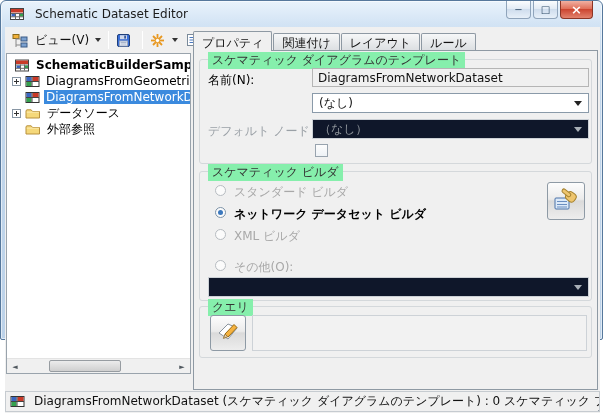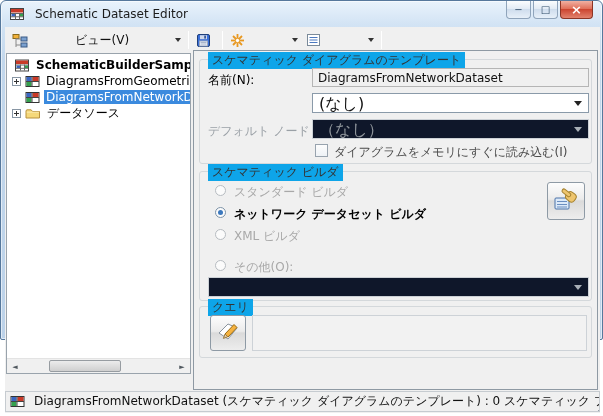--- a/index.html
+++ b/index.html
@@ -17,21 +17,21 @@
   .cap{width:25px;height:18px;border:1px solid #8fa4bb;border-top:none;border-radius:0 0 4px 4px;
     display:flex;align-items:center;justify-content:center;font-size:10px;color:#2e4a66;
     background:linear-gradient(#fbfdfe,#e2ebf5 45%,#cfdded 50%,#e7f0f9);margin-left:2px;}
   .cap.close{width:33px;background:linear-gradient(#f0b0a2,#e0705a 45%,#cc4631 50%,#e2826d);
     border-color:#8c3526;color:#fff;font-size:13px;font-weight:bold;}
 
   .client{position:absolute;left:4px;top:26px;width:595px;height:386px;background:#f0f0f0;}
 
   
   .toolbar{position:absolute;left:0;top:0;right:0;height:26px;display:flex;align-items:center;padding-left:3px;}
-  .tbtn{display:flex;align-items:center;height:22px;padding:0 4px;gap:40px;}
+  .tbtn{display:flex;align-items:center;height:22px;padding:0 4px;}
   .tsep{width:1px;height:18px;background:#c6c6c6;border-right:1px solid #fff;margin:0 3px;}
   .tlabel{font-size:12px;margin:0 3px;color:#111;}
   .darr{width:0;height:0;border-left:3px solid transparent;border-right:3px solid transparent;border-top:4px solid #333;margin-left:3px;}
 
   
   .tree{position:absolute;left:1px;top:26px;width:185px;height:321px;background:#fff;border:1px solid #99a3ac;}
   .trows{padding-top:3px;overflow:hidden;}
   .trow{display:flex;align-items:center;height:16px;font-size:12px;padding-left:5px;white-space:nowrap;}
   .trow.root{padding-left:7px;font-weight:bold;}
   .exp{width:9px;height:9px;border:1px solid #8896a4;background:#fff;position:relative;margin-right:4px;flex:none;}
@@ -48,26 +48,26 @@
 
   
   .tabs{position:absolute;left:188px;top:4px;height:19px;display:flex;align-items:flex-end;z-index:2;}
   .tab{font-size:12px;padding:1px 8px 2px;border:1px solid #8e99a3;border-bottom:none;height:17px;
     background:linear-gradient(#f6f7f8,#dcdfe2);margin-right:1px;border-radius:2px 2px 0 0;white-space:nowrap;color:#111;}
   .tab.active{background:#f0f0f0;height:20px;padding-top:3px;margin-bottom:-1px;}
   .page{position:absolute;left:188px;top:23px;width:405px;height:340px;background:#f0f0f0;border:1px solid #8e99a3;}
 
   
   .group{position:absolute;border:1px solid #d4d8db;border-radius:3px;}
-  .gtitle{position:absolute;top:-8px;left:8px;background:#0ea5e9;padding:0 4px;font-size:12px;color:#333;white-space:nowrap;}
+  .gtitle{position:absolute;top:-8px;left:8px;background:#86efac;padding:0 4px;font-size:12px;color:#333;white-space:nowrap;}
 
   .flabel{position:absolute;font-size:12px;color:#000;white-space:nowrap;}
   .flabel.dis{color:#9aa0a6;}
   .textbox{position:absolute;border:1px solid #b5b5b5;background:#f0f0f0;font-size:12px;display:flex;align-items:center;padding:0 5px;color:#111;white-space:nowrap;}
-  .combo{position:absolute;border:1px solid #8a9aa9;background:#fff;font-size:16px;display:flex;padding:0 6px;color:#111;white-space:nowrap;}
+  .combo{position:absolute;border:1px solid #8a9aa9;background:#fff;font-size:12px;display:flex;align-items:center;padding:0 6px;color:#111;white-space:nowrap;}
   .carr{position:absolute;right:6px;top:50%;margin-top:-2px;width:0;height:0;border-left:4px solid transparent;border-right:4px solid transparent;border-top:5px solid #222;}
   .combo.dis{border-color:#ccd1d6;background:#0f172a;color:#8f959b;}
   .combo.dis .carr{border-top-color:#a9b0b7;}
 
   .checkbox{position:absolute;width:13px;height:13px;border:1px solid #98a3ae;background:linear-gradient(#fdfdfd,#eef2f6);}
   .cblabel{position:absolute;font-size:12px;color:#4a4a4a;white-space:nowrap;}
 
   .radio{position:absolute;width:11px;height:11px;border:1px solid #b7bcc1;border-radius:50%;background:#fbfbfb;}
   .radio.on{border-color:#7d93a8;}
   .radio.on:after{content:"";position:absolute;left:2px;top:2px;width:5px;height:5px;border-radius:50%;background:#3c78bd;}
@@ -215,47 +215,62 @@
         <div class="trow">
           <span class="exp"></span>
           <span class="ticon">
             <svg width="16" height="13">
                 <path d="M1 3.5 L1 11 L14.5 11 L14.5 4.5 L7.5 4.5 L6.2 2.8 L2 2.8 Z" fill="#f5d87a" stroke="#b8913d"></path>
                 <path d="M1.8 5.2 L14 5.2" stroke="#fbe9ad"></path>
               </svg>
           </span>
           <span class="tname">データソース</span>
         </div>
+        <div class="trow">
+          <span class="expsp"></span>
+          <span class="ticon">
+            <svg width="16" height="13">
+                <path d="M1 3.5 L1 11 L14.5 11 L14.5 4.5 L7.5 4.5 L6.2 2.8 L2 2.8 Z" fill="#f5d87a" stroke="#b8913d"></path>
+                <path d="M1.8 5.2 L14 5.2" stroke="#fbe9ad"></path>
+              </svg>
+          </span>
+          <span class="tname">外部参照</span>
+        </div>
       </div>
       <div class="hscroll">
         <span class="sarrow left">◄</span>
         <span class="sthumb"></span>
         <span class="sarrow right">►</span>
       </div>
     </div>
 
+    <div class="tabs">
+      <div class="tab active">プロパティ</div>
+      <div class="tab">関連付け</div>
+      <div class="tab">レイアウト</div>
+      <div class="tab">ルール</div>
+    </div>
     <div class="page"></div>
 
     <div class="group" id="g1" style="left:194px;top:32px;width:393px;height:105px;">
       <span class="gtitle">スケマティック ダイアグラムのテンプレート</span>
       <span class="flabel" style="left:8px;top:12px;">名前(N):</span>
       <div class="textbox" style="left:112px;top:8px;width:277px;height:19px;">
         <span>DiagramsFromNetworkDataset</span>
       </div>
       <div class="combo" style="left:112px;top:33px;width:277px;height:20px;">
         <span>(なし)</span>
         <span class="carr"></span>
       </div>
       <span class="flabel dis" style="left:8px;top:63px;">デフォルト ノード クラス(N):</span>
       <div class="combo dis" style="left:112px;top:59px;width:277px;height:20px;">
         <span>（なし）</span>
         <span class="carr"></span>
       </div>
       <span class="checkbox" style="left:115px;top:84px;"></span>
-      <span class="cblabel" style="left:134px;top:84px;">ダイアグラムをメモリにすぐに読み込む(I)</span>
     </div>
 
     <div class="group" id="g2" style="left:194px;top:144px;width:393px;height:130px;">
       <span class="gtitle">スケマティック ビルダ</span>
 
       <span class="radio" style="left:15px;top:13px;"></span>
       <span class="rlabel dis" style="left:34px;top:12px;">スタンダード ビルダ</span>
 
       <span class="radio on" style="left:15px;top:35px;"></span>
       <span class="rlabel on" style="left:34px;top:34px;">ネットワーク データセット ビルダ</span>

